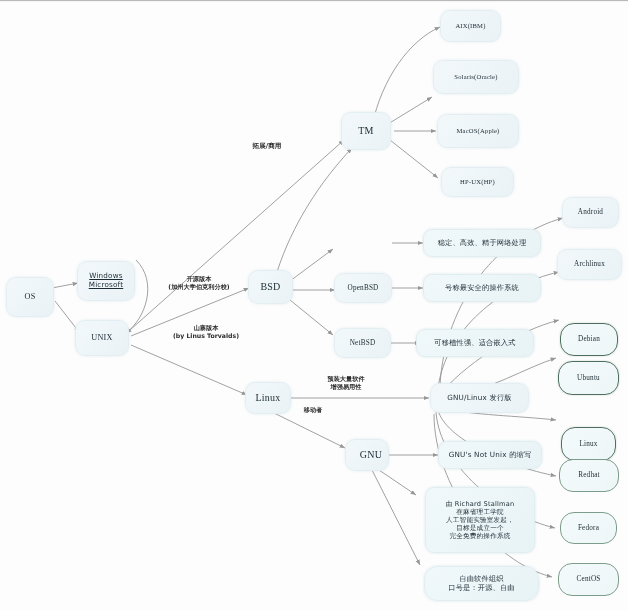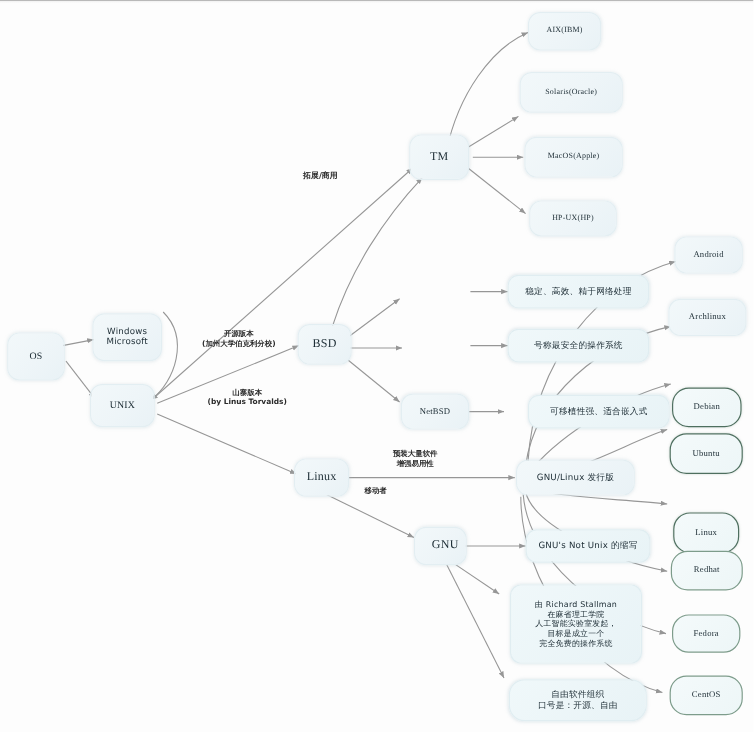--- a/index.html
+++ b/index.html
@@ -155,38 +155,39 @@
       <path d="M438,410 C445,438 505,466 556,476"></path>
 
       <path d="M436,412 C440,466 500,515 555,528"></path>
 
       <path d="M434,414 C434,486 492,562 552,577"></path>
     </g>
   </svg>
 
   <div class="node soft fs8" style="left:6px;  top:277px; width:48px;  height:40px;">OS</div>
 
-  <div class="node soft fs7 cn" style="left:77px; top:261px; width:58px; height:40px; white-space:pre-line;">Windows
+  <div class="node soft fs7 cn" style="left:77px; top:261px; width:58px; height:40px; white-space:pre-line;text-decoration:underline;">Windows
 Microsoft</div>
 
   <div class="node soft fs8" style="left:75px; top:320px; width:54px; height:36px;">UNIX</div>
 
   <div class="node soft fs75" style="left:341px; top:112px; width:50px; height:38px;">TM</div>
 
   <div class="node soft fs65" style="left:440px; top:10px; width:61px; height:32px;">AIX(IBM)</div>
 
   <div class="node soft fs65" style="left:433px; top:60px; width:86px; height:34px;">Solaris(Oracle)</div>
 
   <div class="node soft fs65" style="left:437px; top:114px; width:82px; height:34px;">MacOS(Apple)</div>
 
   <div class="node soft fs65" style="left:441px; top:167px; width:73px; height:30px;">HP-UX(HP)</div>
 
   <div class="node soft fs75" style="left:248px; top:270px; width:45px; height:34px;">BSD</div>
 
 
+  <div class="node soft fs7" style="left:334px; top:273px; width:58px; height:30px;">OpenBSD</div>
 
   <div class="node soft fs7" style="left:334px; top:328px; width:57px; height:30px;">NetBSD</div>
 
   <div class="node soft fs75" style="left:245px; top:382px; width:46px; height:32px;text-align:center;">Linux</div>
 
   <div class="node soft fs75" style="left:345px; top:439px; width:44px; height:32px;padding-left:12px;">GNU</div>
 
   <div class="node soft fs7 cn" style="left:430px; top:383px; width:99px; height:30px;">GNU/Linux 发行版</div>
 
   <div class="node soft fs7" style="left:562px; top:197px; width:57px; height:31px;">Android</div>
@@ -202,21 +203,21 @@
   <div class="node outlined-soft fs7" style="left:559px; top:459px; width:60px; height:33px;">Redhat</div>
 
   <div class="node outlined-soft fs7" style="left:560px; top:512px; width:57px; height:32px;">Fedora</div>
 
   <div class="node outlined-soft fs7" style="left:558px; top:563px; width:61px; height:33px;">CentOS</div>
 
   <div class="node note fs7 cn" style="left:423px; top:229px; width:118px; height:28px;">稳定、高效、精于网络处理</div>
 
   <div class="node note fs7 cn" style="left:423px; top:274px; width:118px; height:28px;">号称最安全的操作系统</div>
 
-  <div class="node note fs7 cn" style="left:440px; top:329px; width:118px; height:28px;">可移植性强、适合嵌入式</div>
+  <div class="node note fs7 cn" style="left:416px; top:329px; width:118px; height:28px;">可移植性强、适合嵌入式</div>
 
   <div class="node note fs7 cn" style="left:438px; top:441px; width:104px; height:28px;">GNU's Not Unix 的缩写</div>
 
   <div class="node note fs65 cn" style="left:425px; top:487px; width:110px; height:66px; white-space:pre-line;">由 Richard Stallman
 在麻省理工学院
 人工智能实验室发起，
 目标是成立一个
 完全免费的操作系统</div>
 
   <div class="node note fs7 cn" style="left:424px; top:566px; width:115px; height:35px; white-space:pre-line;border-radius:13px;">自由软件组织

